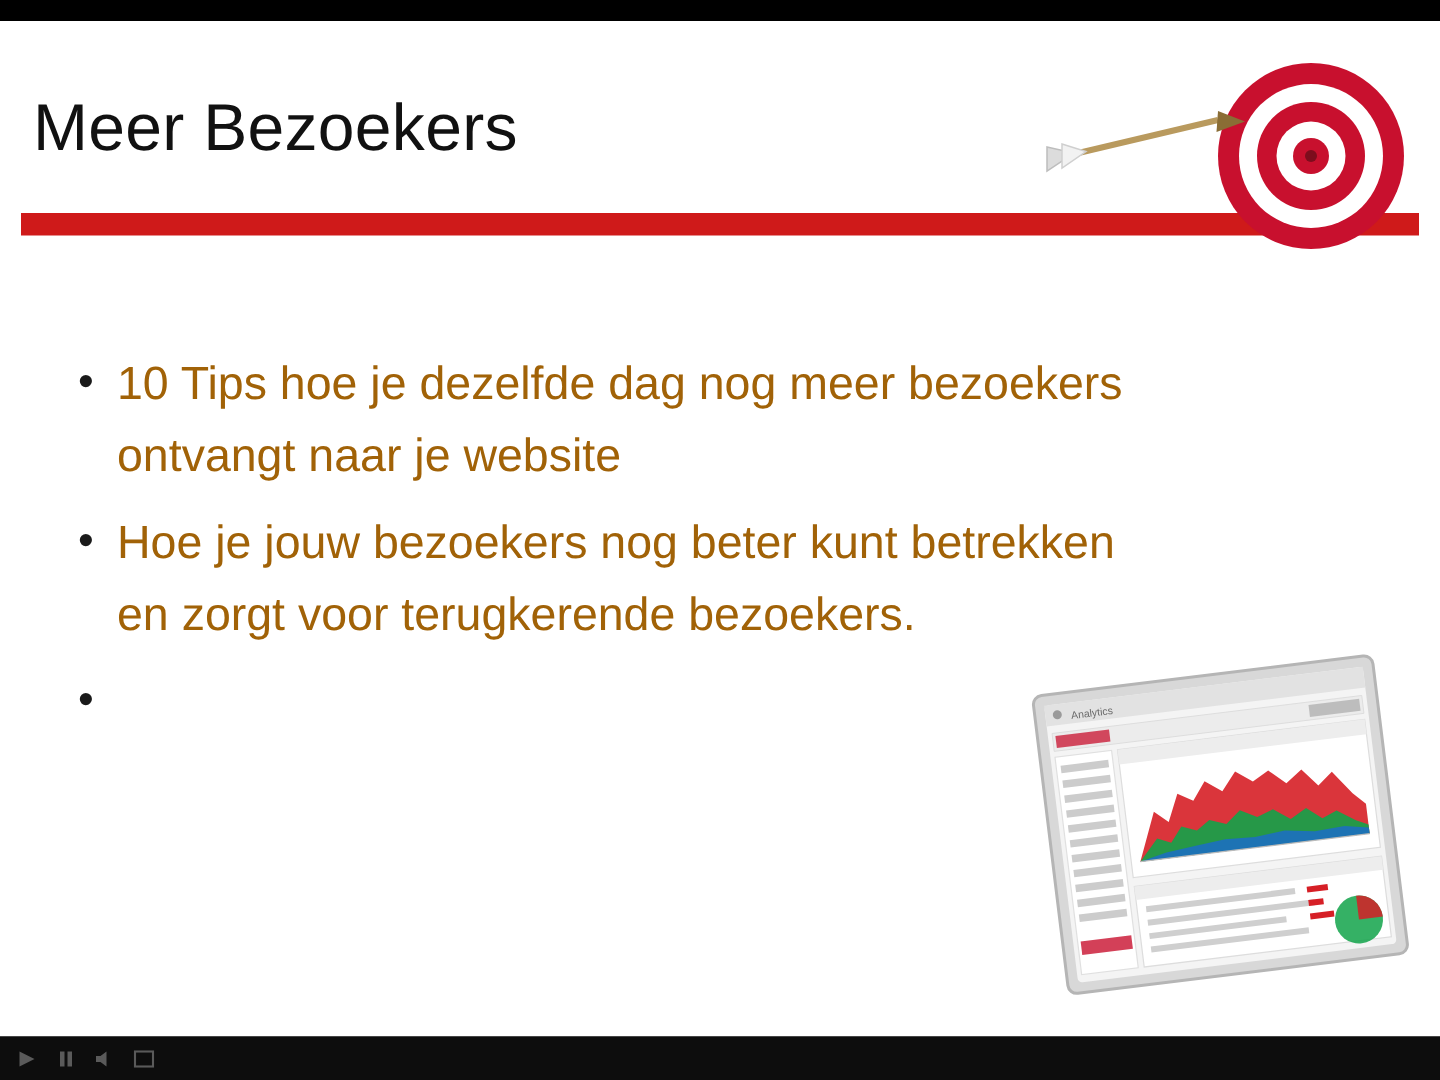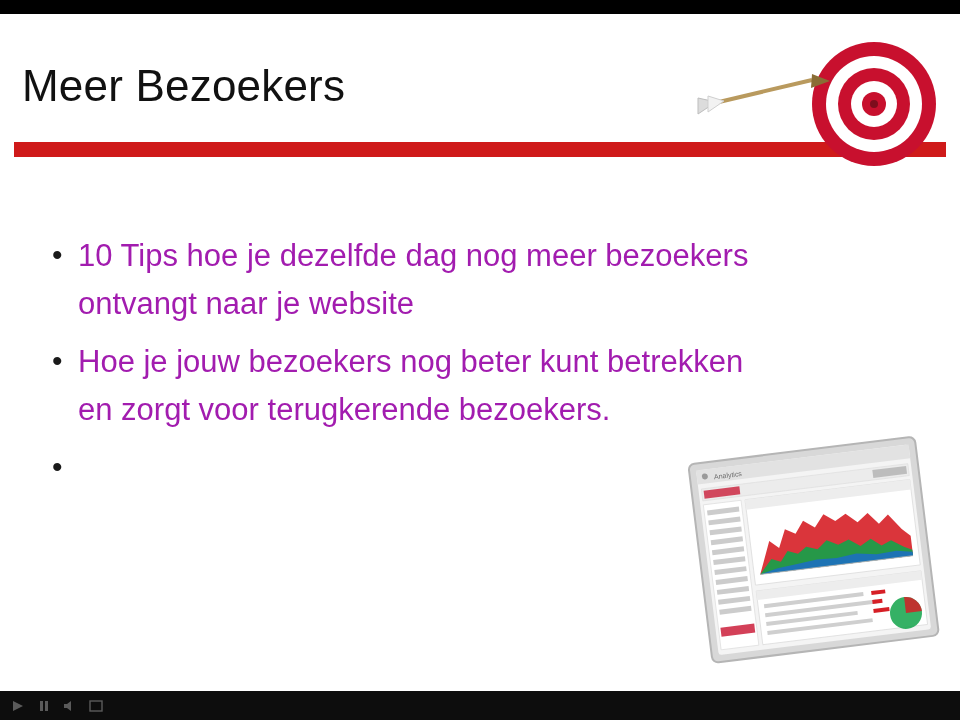--- a/index.html
+++ b/index.html
@@ -83,21 +83,21 @@
     flex: 0 0 26px;
     font-size: 30px;
     line-height: 46px;
     color: #1a1a1a;
     text-align: left;
   }
 
   .bullet-text {
     font-size: 31px;
     line-height: 48px;
-    color: #a21caf;
+    color: #a16207;
     font-family: "Liberation Sans", sans-serif;
     font-weight: 400;
     max-width: 690px;
   }
 
   
   #dartboard {
     position: absolute;
     right: 20px;
     top: 24px;

